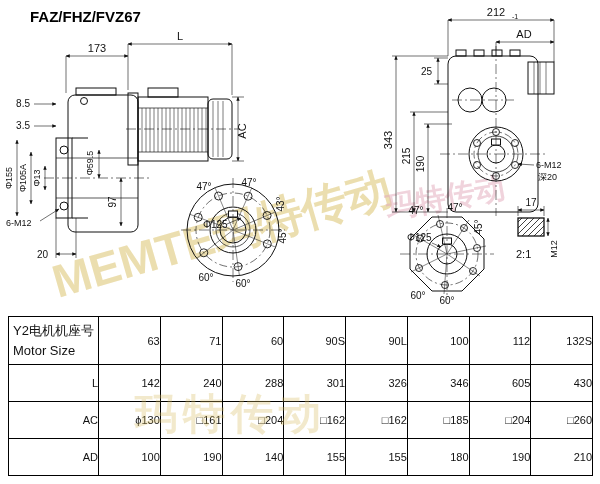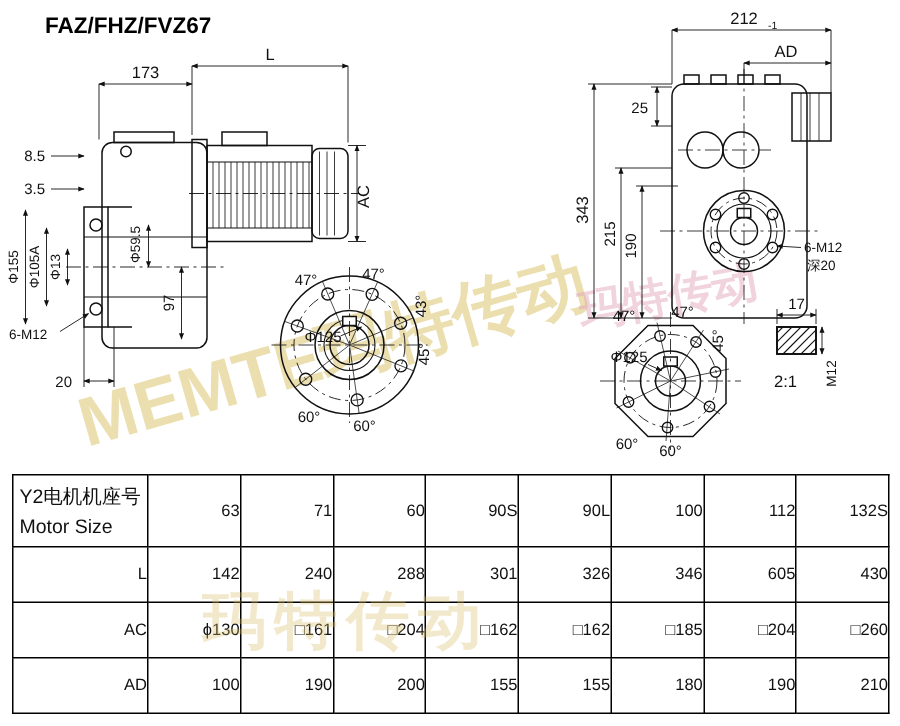--- a/index.html
+++ b/index.html
@@ -320,21 +320,21 @@
       <td>□162</td>
       <td>□162</td>
       <td>□185</td>
       <td>□204</td>
       <td>□260</td>
     </tr>
     <tr class="r-data">
       <td>AD</td>
       <td>100</td>
       <td>190</td>
-      <td>200</td>
+      <td>140</td>
       <td>155</td>
       <td>155</td>
       <td>180</td>
       <td>190</td>
       <td>210</td>
     </tr>
   </tbody>
 </table>
 
 <div class="wm-table">玛特传动</div>

